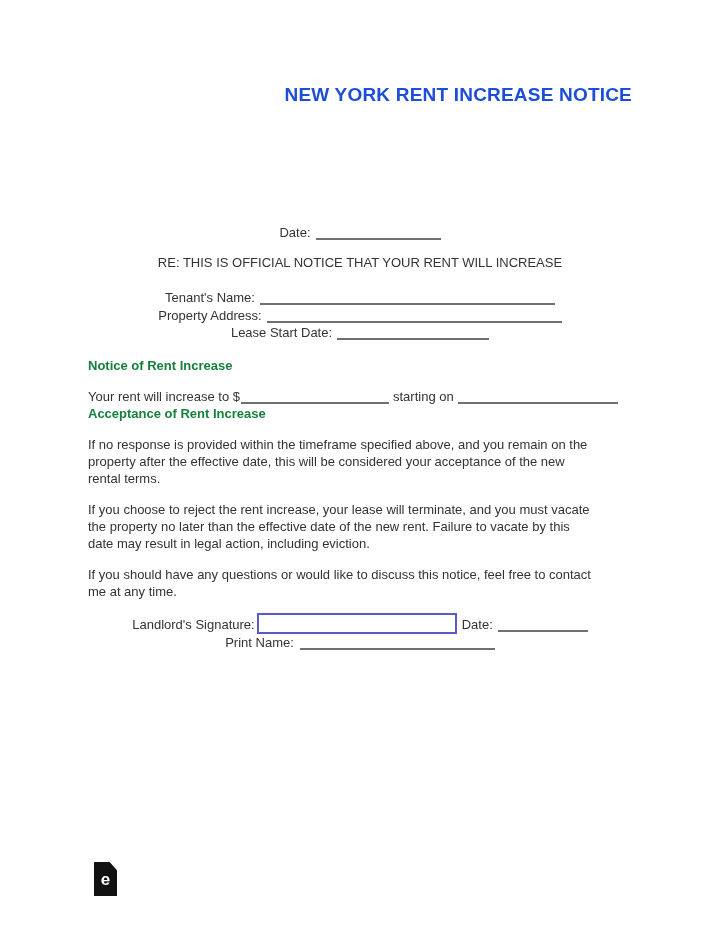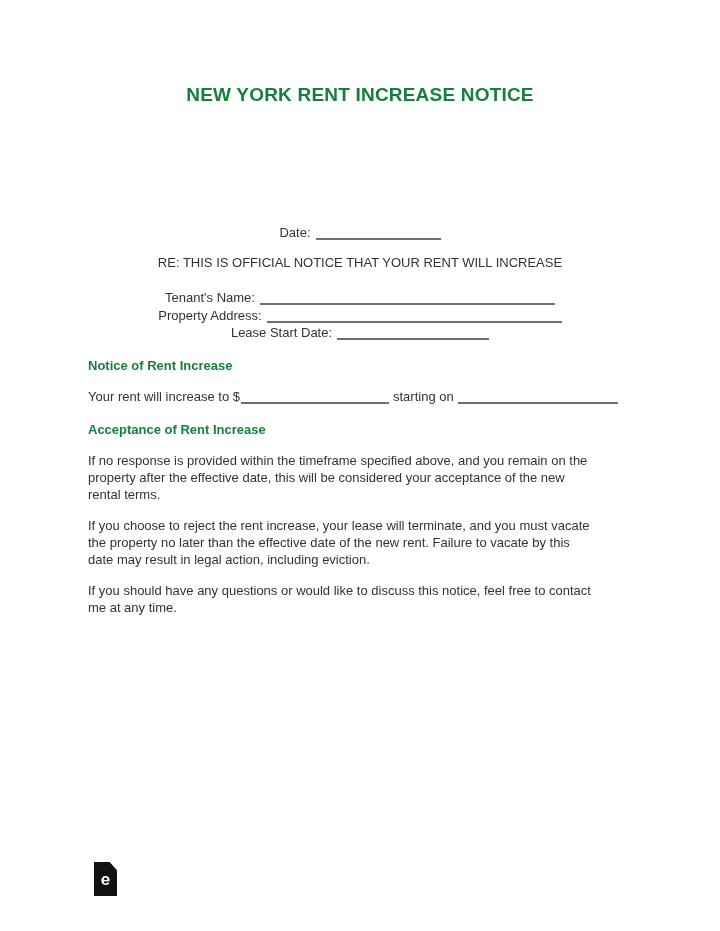--- a/index.html
+++ b/index.html
@@ -7,22 +7,22 @@
     position:relative;
     width:720px; height:931px;
     background:#ffffff;
     font-family:"Liberation Sans", sans-serif;
     font-size:13px; line-height:17px;
     color:#333333;
     overflow:hidden;
   }
   .content { padding:84px 88px 0 88px; }
   .title {
-    text-align:center; font-weight:bold; font-size:19px; line-height:22px;
-    color:#15803d; letter-spacing:0.2px;
+    text-align:right; font-weight:bold; font-size:19px; line-height:22px;
+    color:#1d4ed8; letter-spacing:0.2px;
   }
   .row { white-space:nowrap;text-align:center; }
   .bold { font-weight:normal; }
   .heading { font-weight:bold; color:#15803d; }
   .blank {
     display:inline-block; height:12px; vertical-align:-3px;
     border-bottom:2px solid #707070;
   }
   .w125 { width:125px; margin-left:5px; }
   .w295 { width:295px; margin-left:5px; }
@@ -30,21 +30,21 @@
   .w148 { width:148px; margin-left:1px; margin-right:4px; }
   .w160 { width:160px; margin-left:4px; }
   .w32  { width:32px;  margin-left:4px; margin-right:4px; }
   .w90  { width:90px;  margin-left:5px; }
   .w195 { width:195px; margin-left:6px; }
   .m-date      { margin-top:118px; }
   .m-re        { margin-top:13px; }
   .m-recipient { margin-top:18px; line-height:17.5px; }
   .m-heading1  { margin-top:15px; }
   .m-para      { margin-top:14px; }
-  .m-heading   { margin-top:16px; }
+  .m-heading   { }
   .m-heading2  { margin-top:15px; }
   .m-sig       { margin-top:13px; }
   .para div { white-space:nowrap; }
   .sig-field {
     display:inline-block; width:196px; height:17px;
     border:2px solid #5b5bc7; background:#ffffff;
     vertical-align:-5px; margin-left:2px; margin-right:5px;
   }
   .logo {
     position:absolute; left:94px; top:862px; width:23px; height:34px;
@@ -107,20 +107,28 @@
       <div>If you choose to reject the rent increase, your lease will terminate, and you must vacate</div>
       <div>the property no later than the effective date of the new rent. Failure to vacate by this</div>
       <div>date may result in legal action, including eviction.</div>
     </div>
 
     <div class="para m-para">
       <div>If you should have any questions or would like to discuss this notice, feel free to contact</div>
       <div>me at any time.</div>
     </div>
 
+    <div class="m-sig">
+      <div class="row">
+        <span class="bold">Landlord's Signature:</span><span class="sig-field"></span><span>Date:</span><span class="blank w90"></span>
+      </div>
+      <div class="row">
+        <span>Print Name:</span><span class="blank w195"></span>
+      </div>
+    </div>
 
   </div>
 
   <div class="logo">
     <div class="doc"></div>
     <div class="letter">e</div>
   </div>
 </div>
 
 </body></html>

